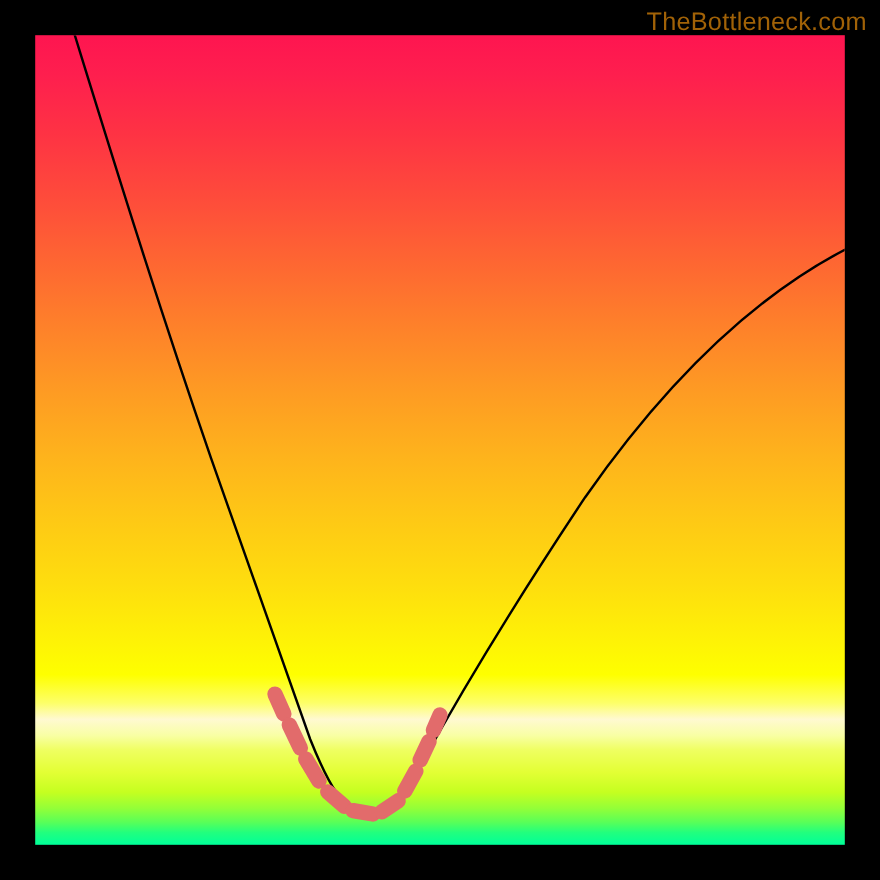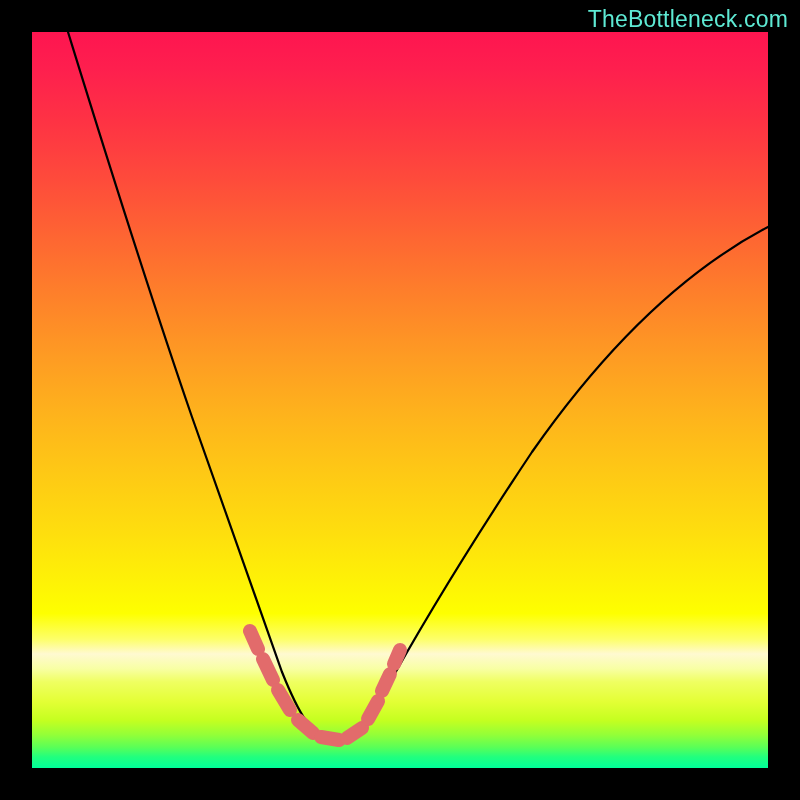--- a/index.html
+++ b/index.html
@@ -48,21 +48,21 @@
       #93ff38 95.5%,
       #59ff58 97.2%,
       #21ff7e 98.5%,
       #00ff99 100%
     );
   }
   .watermark {
     position: absolute;
     top: 6px;
     right: 12px;
-    color: #5eead4;
+    color: #a16207;
     font-size: 23px;
     font-weight: 400;
     letter-spacing: 0.2px;
   }
   .curve-svg {
     position: absolute;
     top: 0; left: 0;
     width: 736px;
     height: 736px;
   }

